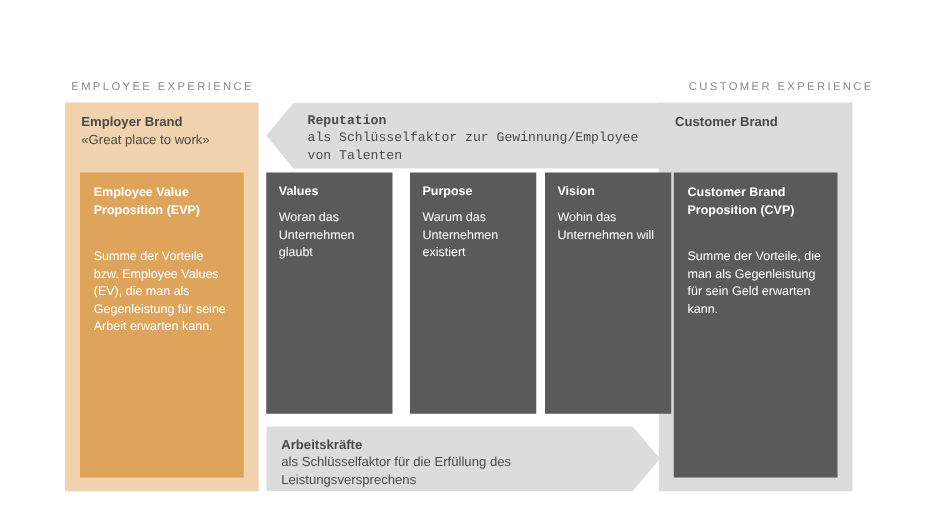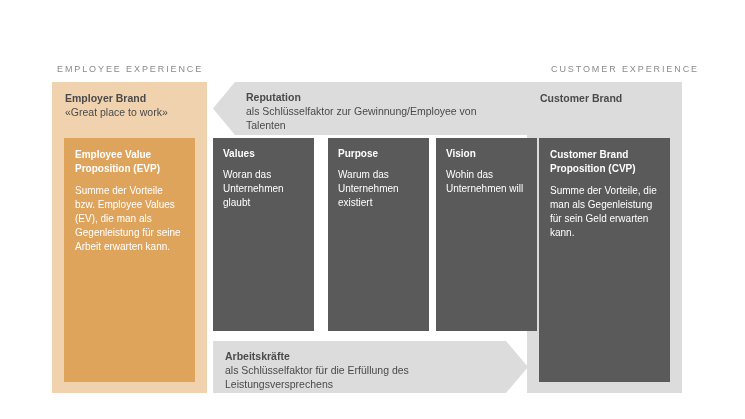--- a/index.html
+++ b/index.html
@@ -87,21 +87,21 @@
     padding: 10px 11px 0 11px;
   }
   #evp-card { background: #dfa45c; }
   #cvp-card { background: #5a5a5a; }
 
   .vp-title {
     font-size: 10px;
     font-weight: bold;
     color: #ffffff;
     line-height: 13.5px;
-    margin: 0 0 9px 0;
+    margin: 0 0 24px 0;
   }
   .vp-body {
     font-size: 10px;
     font-weight: 400;
     color: #ffffff;
     line-height: 14px;
     margin: 0;
   }
 
   
@@ -140,20 +140,21 @@
     box-sizing: border-box;
   }
   #banner-reputation {
     left: 213px;
     top: 82px;
     width: 315px;
     height: 53px;
     padding: 8px 12px 0 33px;
     -webkit-clip-path: polygon(22px 0, 100% 0, 100% 100%, 22px 100%, 0 50%);
     clip-path: polygon(22px 0, 100% 0, 100% 100%, 22px 100%, 0 50%);
+    font-family: Liberation Mono, monospace;
   }
   #banner-workforce {
     left: 213px;
     top: 341px;
     width: 315px;
     height: 52px;
     padding: 8px 33px 0 12px;
     -webkit-clip-path: polygon(0 0, calc(100% - 22px) 0, 100% 50%, calc(100% - 22px) 100%, 0 100%);
     clip-path: polygon(0 0, calc(100% - 22px) 0, 100% 50%, calc(100% - 22px) 100%, 0 100%);
   }

